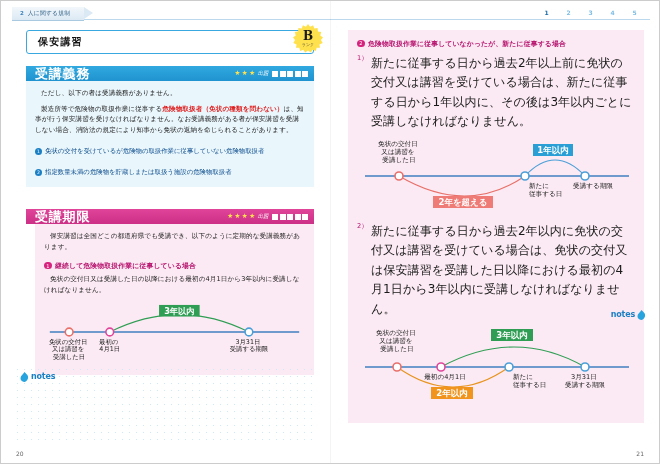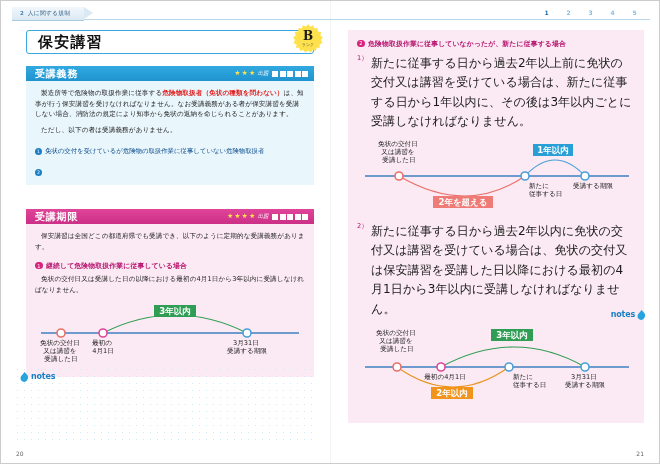--- a/index.html
+++ b/index.html
@@ -138,21 +138,21 @@
     width: 288px; height: 24px;
     border: 1.4px solid #39a8e0;
     border-radius: 3px;
     background: #ffffff;
     display: flex;
     align-items: center;
     box-sizing: border-box;
     z-index: 5;
   }
   .titlebar-text {
-    font-size: 15px;
+    font-size: 10px;
     font-weight: bold;
     color: #111111;
     margin-left: 11px;
     letter-spacing: 1.2px;
   }
   .rank-badge {
     position: absolute;
     right: -10px; top: -7px;
     width: 30px; height: 30px;
     z-index: 6;
@@ -197,21 +197,21 @@
     height: 15px;
     display: flex;
     align-items: center;
     justify-content: space-between;
     padding: 0 6px 0 9px;
     box-sizing: border-box;
   }
   .sec-head-blue { background: linear-gradient(to bottom, #31a9e0, #1f93cf); }
   .sec-head-pink { background: linear-gradient(to bottom, #e0459a, #cc2f86); margin-top: 32px; }
   .sec-title {
-    font-size: 10px;
+    font-size: 13px;
     font-weight: bold;
     color: #ffffff;
     letter-spacing: 0.8px;
   }
   .sec-rating {
     display: flex;
     align-items: center;
     gap: 1.5px;
   }
   .star {
@@ -410,29 +410,30 @@
           <span class="star">★</span>
           <span class="rating-label">出題</span>
           <span class="sq"></span>
           <span class="sq"></span>
           <span class="sq"></span>
           <span class="sq"></span>
           <span class="sq"></span>
         </span>
       </div>
       <div class="sec-body sec-body-blue">
+        <p class="ptext">ただし、以下の者は受講義務がありません。</p>
         <p class="ptext"><span>製造所等で危険物の取扱作業に従事する</span><span class="em-red">危険物取扱者（免状の種類を問わない）</span><span>は、知事が行う保安講習を受けなければなりません。なお受講義務がある者が保安講習を受講しない場合、消防法の規定により知事から免状の返納を命じられることがあります。</span></p>
-        <p class="ptext">ただし、以下の者は受講義務がありません。</p>
         <ul class="bullet-list">
           <li>
             <span class="bnum">1</span>
             <span class="btext">免状の交付を受けているが危険物の取扱作業に従事していない危険物取扱者</span>
           </li>
           <li>
             <span class="bnum">2</span>
+            <span class="btext">指定数量未満の危険物を貯蔵しまたは取扱う施設の危険物取扱者</span>
           </li>
         </ul>
       </div>
     </div>
 
     <div class="section" style="top:177px;">
       <div class="sec-head sec-head-pink">
         <span class="sec-title">受講期限</span>
         <span class="sec-rating">
           <span class="star">★</span>
@@ -440,21 +441,21 @@
           <span class="star">★</span>
           <span class="star">★</span>
           <span class="rating-label">出題</span>
           <span class="sq"></span>
           <span class="sq"></span>
           <span class="sq"></span>
           <span class="sq"></span>
           <span class="sq"></span>
         </span>
       </div>
-      <div class="sec-body sec-body-pink" style="padding-bottom:12px;">
+      <div class="sec-body sec-body-pink" style="padding-bottom:12px;margin-left:9px;">
         <p class="ptext">保安講習は全国どこの都道府県でも受講でき、以下のように定期的な受講義務があります。</p>
 
         <div style="margin-top:9px;">
           <div class="pink-head">
             <span class="pink-num">1</span>
             <span class="pink-head-text">継続して危険物取扱作業に従事している場合</span>
           </div>
           <p class="ptext">免状の交付日又は受講した日の以降における最初の4月1日から3年以内に受講しなければなりません。</p>
 
           <div class="diagram" style="margin-top:7px;">

